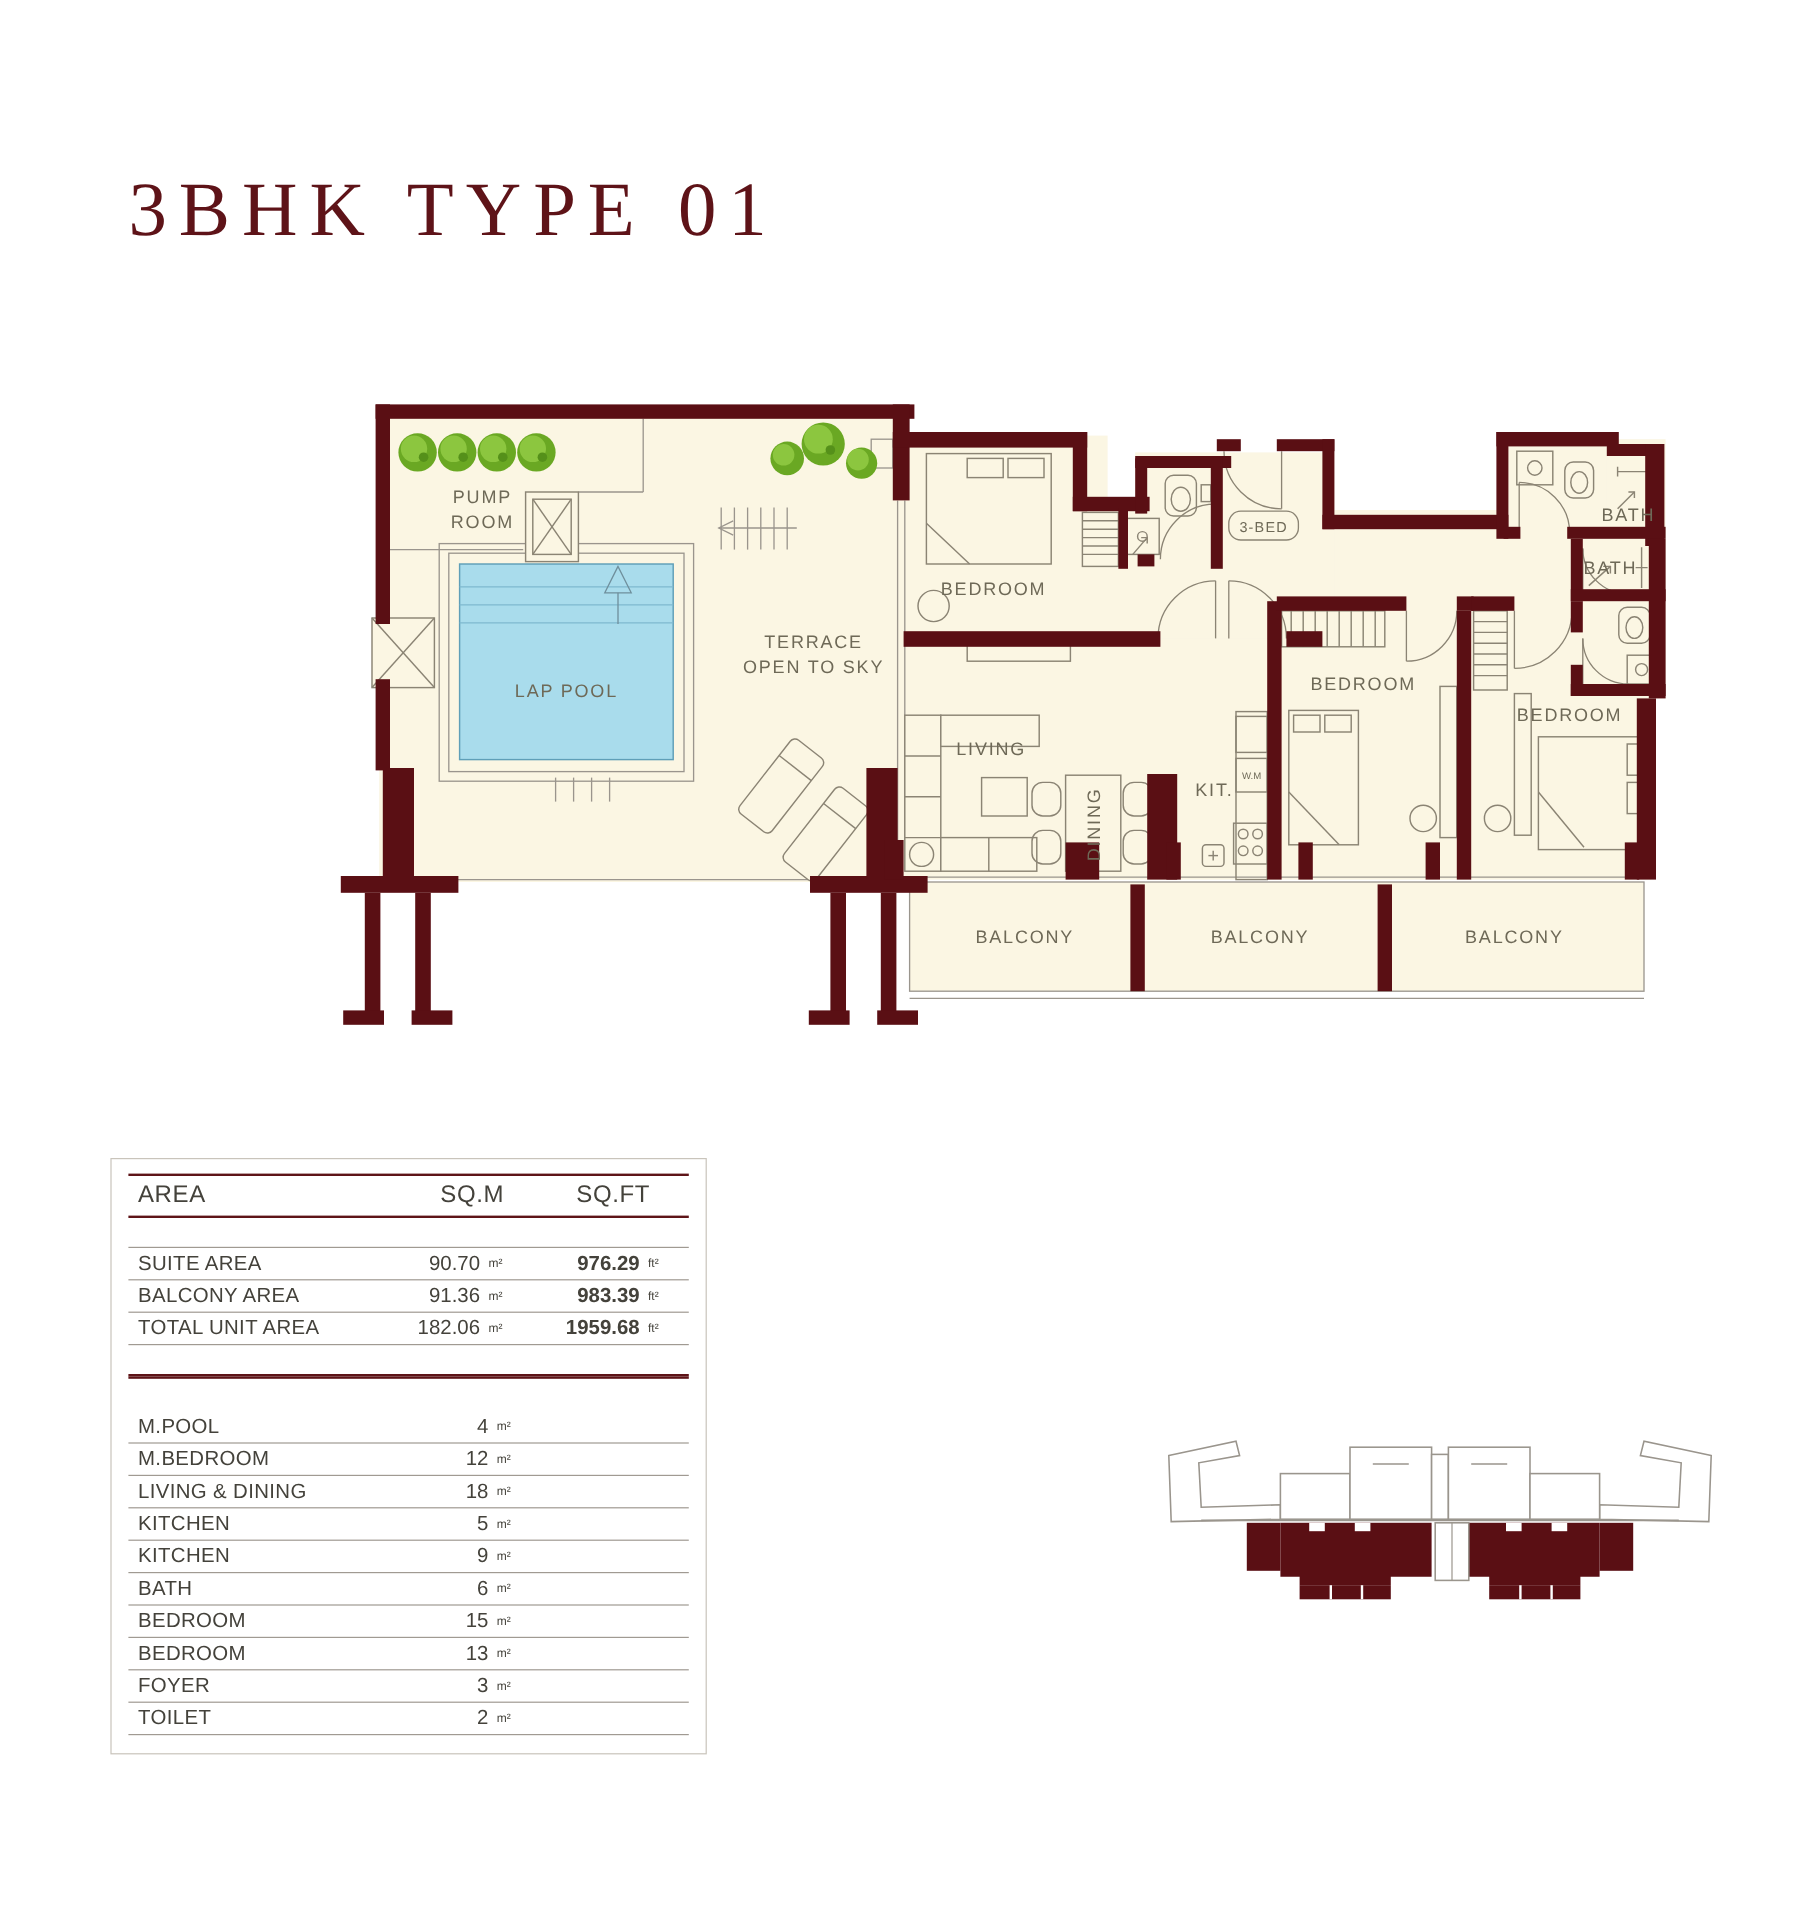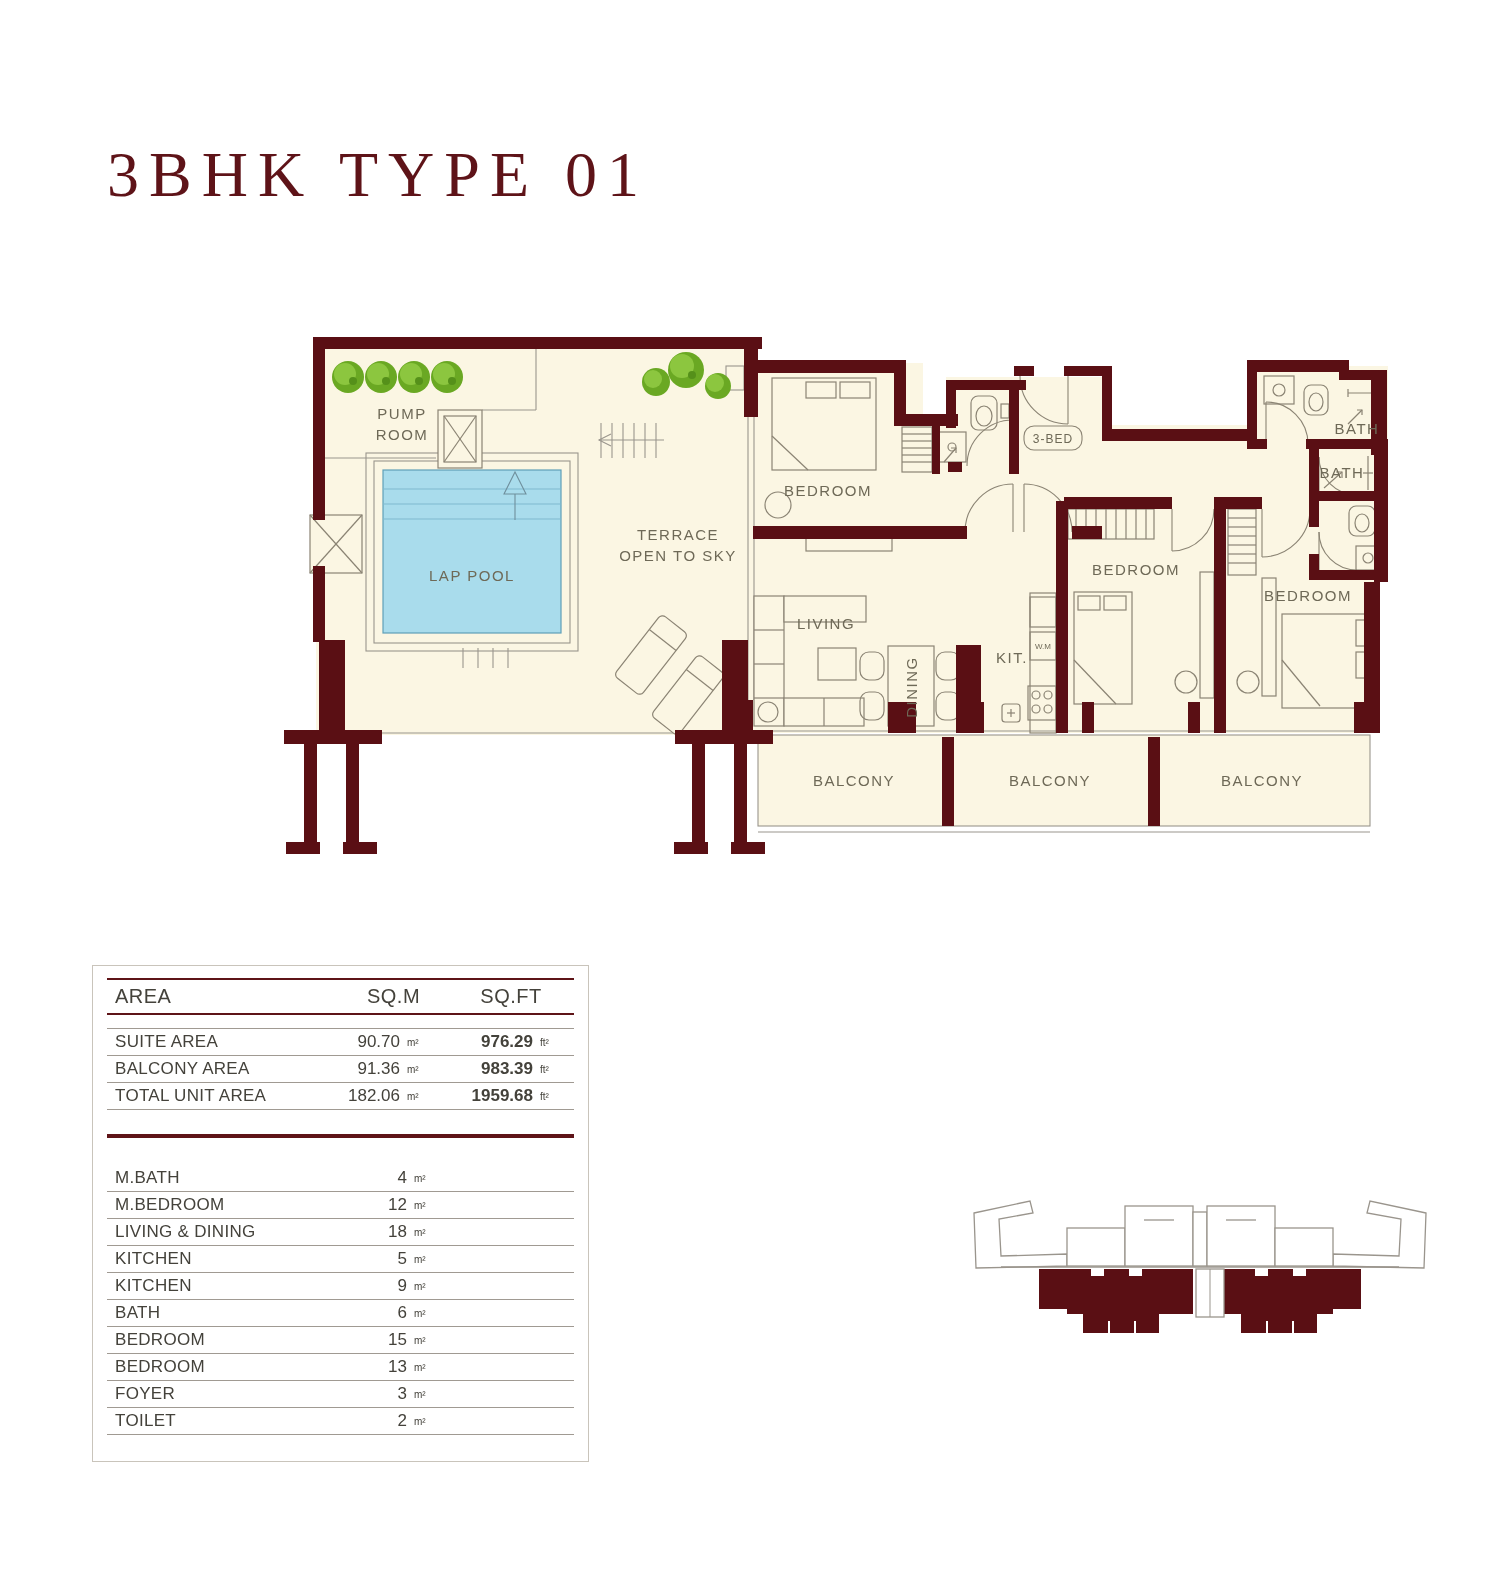--- a/index.html
+++ b/index.html
@@ -29,21 +29,21 @@
   .hdr-row{height:33px;font-size:20px;letter-spacing:0.5px;justify-content:flex-end;}
   .hdr-row .h-label{flex:1;padding-left:8px;}
   .hdr-row .h-sqm{width:109px;text-align:center;}
   .hdr-row .h-sqft{width:126px;text-align:center;}
   .arow,.crow{height:26px;font-size:17px;border-bottom:1px solid #a09a92;}
   .arow .lbl,.crow .lbl{flex:1;padding-left:8px;letter-spacing:0.3px;}
   .num{width:75px;text-align:right;}
   .unit{width:34px;text-align:left;padding-left:7px;font-size:10px;}
   .num2{width:92px;font-weight:bold;}
   .csp{width:126px;}
-  .rows-area{margin-top:13px;border-top:1px solid #a09a92;margin-left:14px;margin-right:14px;}
+  .rows-area{margin-top:24px;border-top:1px solid #a09a92;margin-left:14px;margin-right:14px;}
   .rows-area .arow{margin:0;}
   .rows-comp{margin-top:27px;border-top:0;margin-left:14px;margin-right:14px;}
   .rows-comp .crow{margin:0;}
   .comp-title{height:40px;display:flex;align-items:center;justify-content:center;
     font-size:20px;letter-spacing:1.5px;}
   .sp12{height:12px;} .sp24{height:24px;}
 </style>
 </head>
 <body>
 
@@ -399,21 +399,21 @@
         <span class="unit">m²</span>
         <span class="num num2">1959.68</span>
         <span class="unit">ft²</span>
       </div>
     </div>
   <div class="sp24"></div>
   <div class="rule-m"></div>
   <div class="rule-m"></div>
   <div class="rows-comp">
       <div class="crow">
-        <span class="lbl">M.BATH</span>
+        <span class="lbl">M.POOL</span>
         <span class="num">4</span>
         <span class="unit">m²</span>
         <span class="csp"></span>
       </div>
       <div class="crow">
         <span class="lbl">M.BEDROOM</span>
         <span class="num">12</span>
         <span class="unit">m²</span>
         <span class="csp"></span>
       </div>

